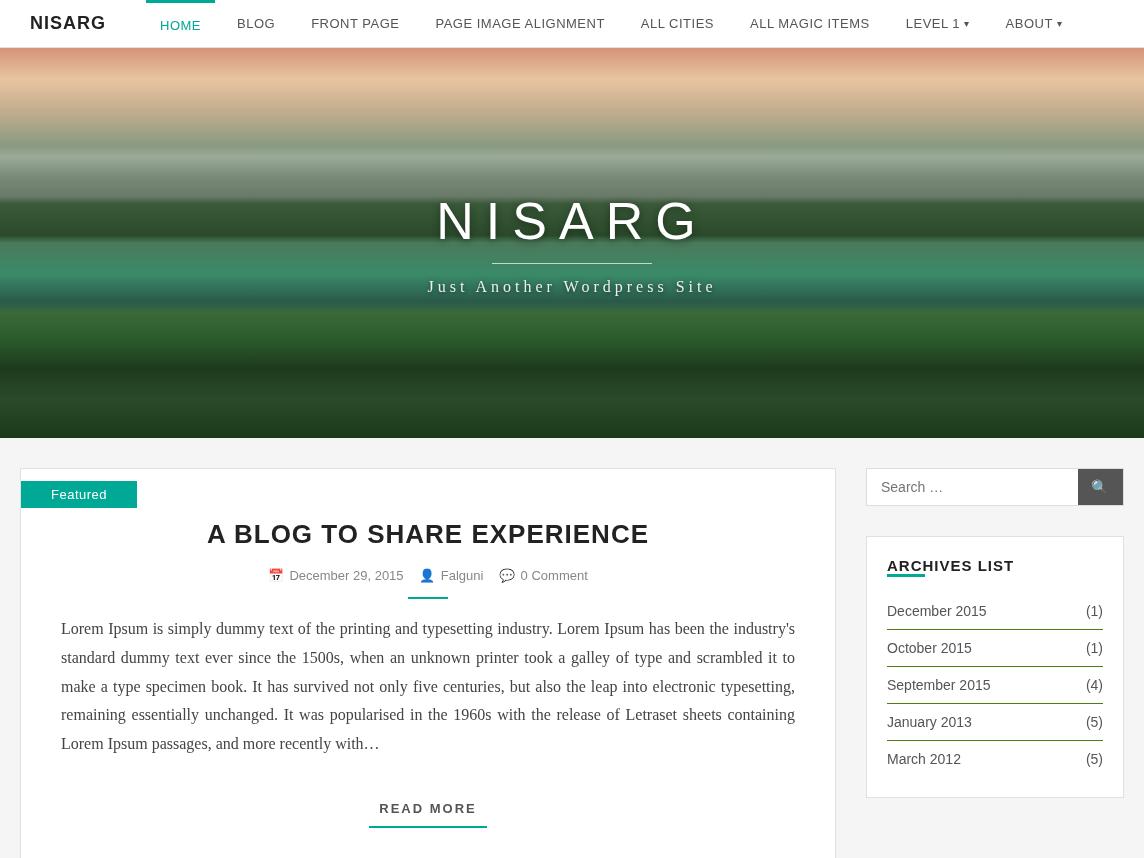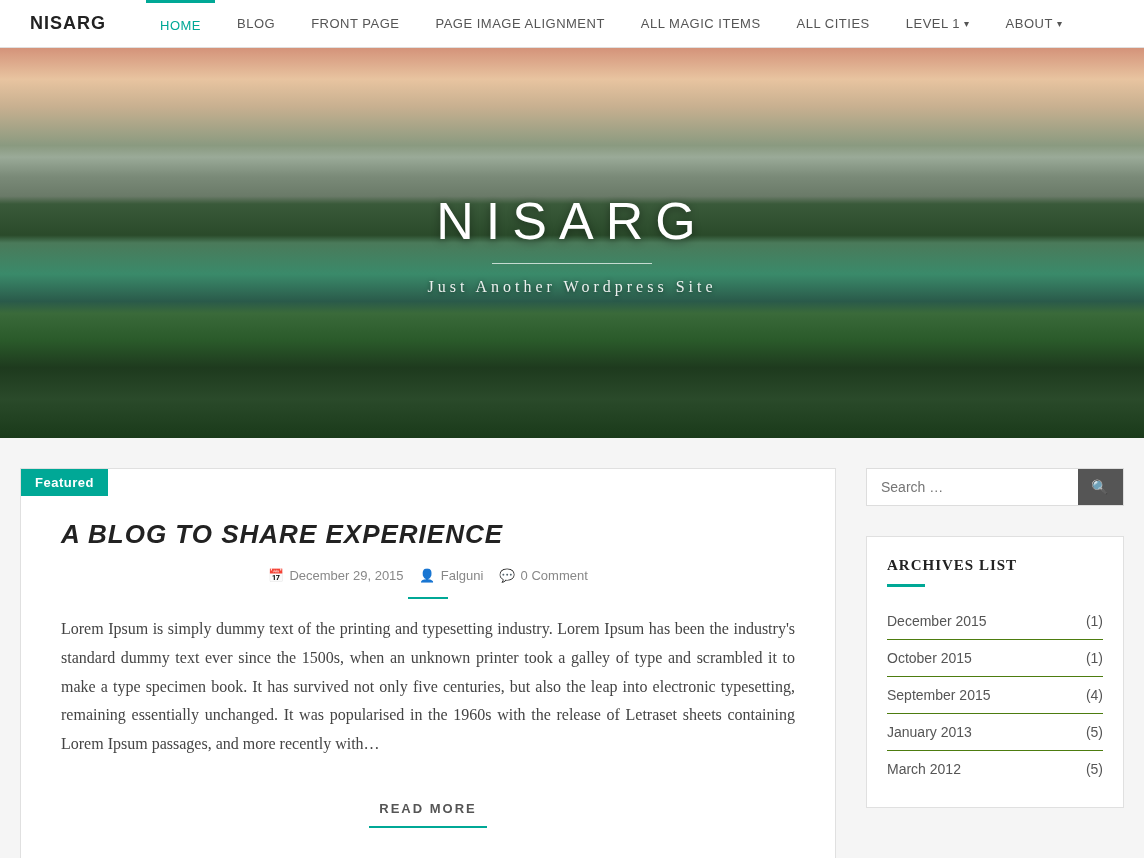--- a/index.html
+++ b/index.html
@@ -146,39 +146,39 @@
 
     
     .post-card {
       background: #fff;
       border: 1px solid #e0e0e0;
       position: relative;
       padding-bottom: 30px;
     }
     .featured-badge {
       position: absolute;
-      top: 0;
+      top: 12px;
       left: 0;
       background: #00a896;
       color: #fff;
       font-family: Arial, sans-serif;
       font-size: 13px;
-      font-weight: 700;
-      padding: 6px 14px;
+      font-weight: 400;
+      padding: 6px 30px;
       letter-spacing: 0.5px;
     }
     .post-title {
+      text-align: center;
       font-family: Arial, sans-serif;
       font-size: 26px;
       font-weight: 700;
       color: #222;
       letter-spacing: 1px;
       padding: 50px 40px 10px;
       text-transform: uppercase;
-      font-style: italic;
     }
     .post-meta {
       display: flex;
       justify-content: center;
       align-items: center;
       gap: 16px;
       font-family: Arial, sans-serif;
       font-size: 13px;
       color: #888;
       padding: 8px 40px;
@@ -241,26 +241,25 @@
       background: #555;
       border: none;
       padding: 10px 14px;
       cursor: pointer;
       color: #fff;
       font-size: 14px;
     }
 
     .archives-section { background: #fff; border: 1px solid #e0e0e0; padding: 20px; }
     .archives-title {
-      font-family: Liberation Serif, serif;
+      font-family: Liberation Sans, sans-serif;
       font-size: 15px;
       font-weight: 700;
       letter-spacing: 1px;
       color: #222;
-      margin-bottom: 10px;
       text-transform: uppercase;
     }
     .archives-accent {
       width: 38px;
       height: 3px;
       background: #00a896;
       margin-bottom: 16px;
     }
     .archive-list {
       list-style: none;
@@ -292,24 +291,24 @@
     <li>
       <a href="#">BLOG</a>
     </li>
     <li>
       <a href="#">FRONT PAGE</a>
     </li>
     <li>
       <a href="#">PAGE IMAGE ALIGNMENT</a>
     </li>
     <li>
+      <a href="#">ALL CITIES</a>
+    </li>
+    <li>
       <a href="#">ALL MAGIC ITEMS</a>
-    </li>
-    <li>
-      <a href="#">ALL CITIES</a>
     </li>
     <li>
       <a href="#">
         <span>LEVEL 1</span>
         <span class="chevron">▾</span>
       </a>
     </li>
     <li>
       <a href="#">
         <span>ABOUT</span>

